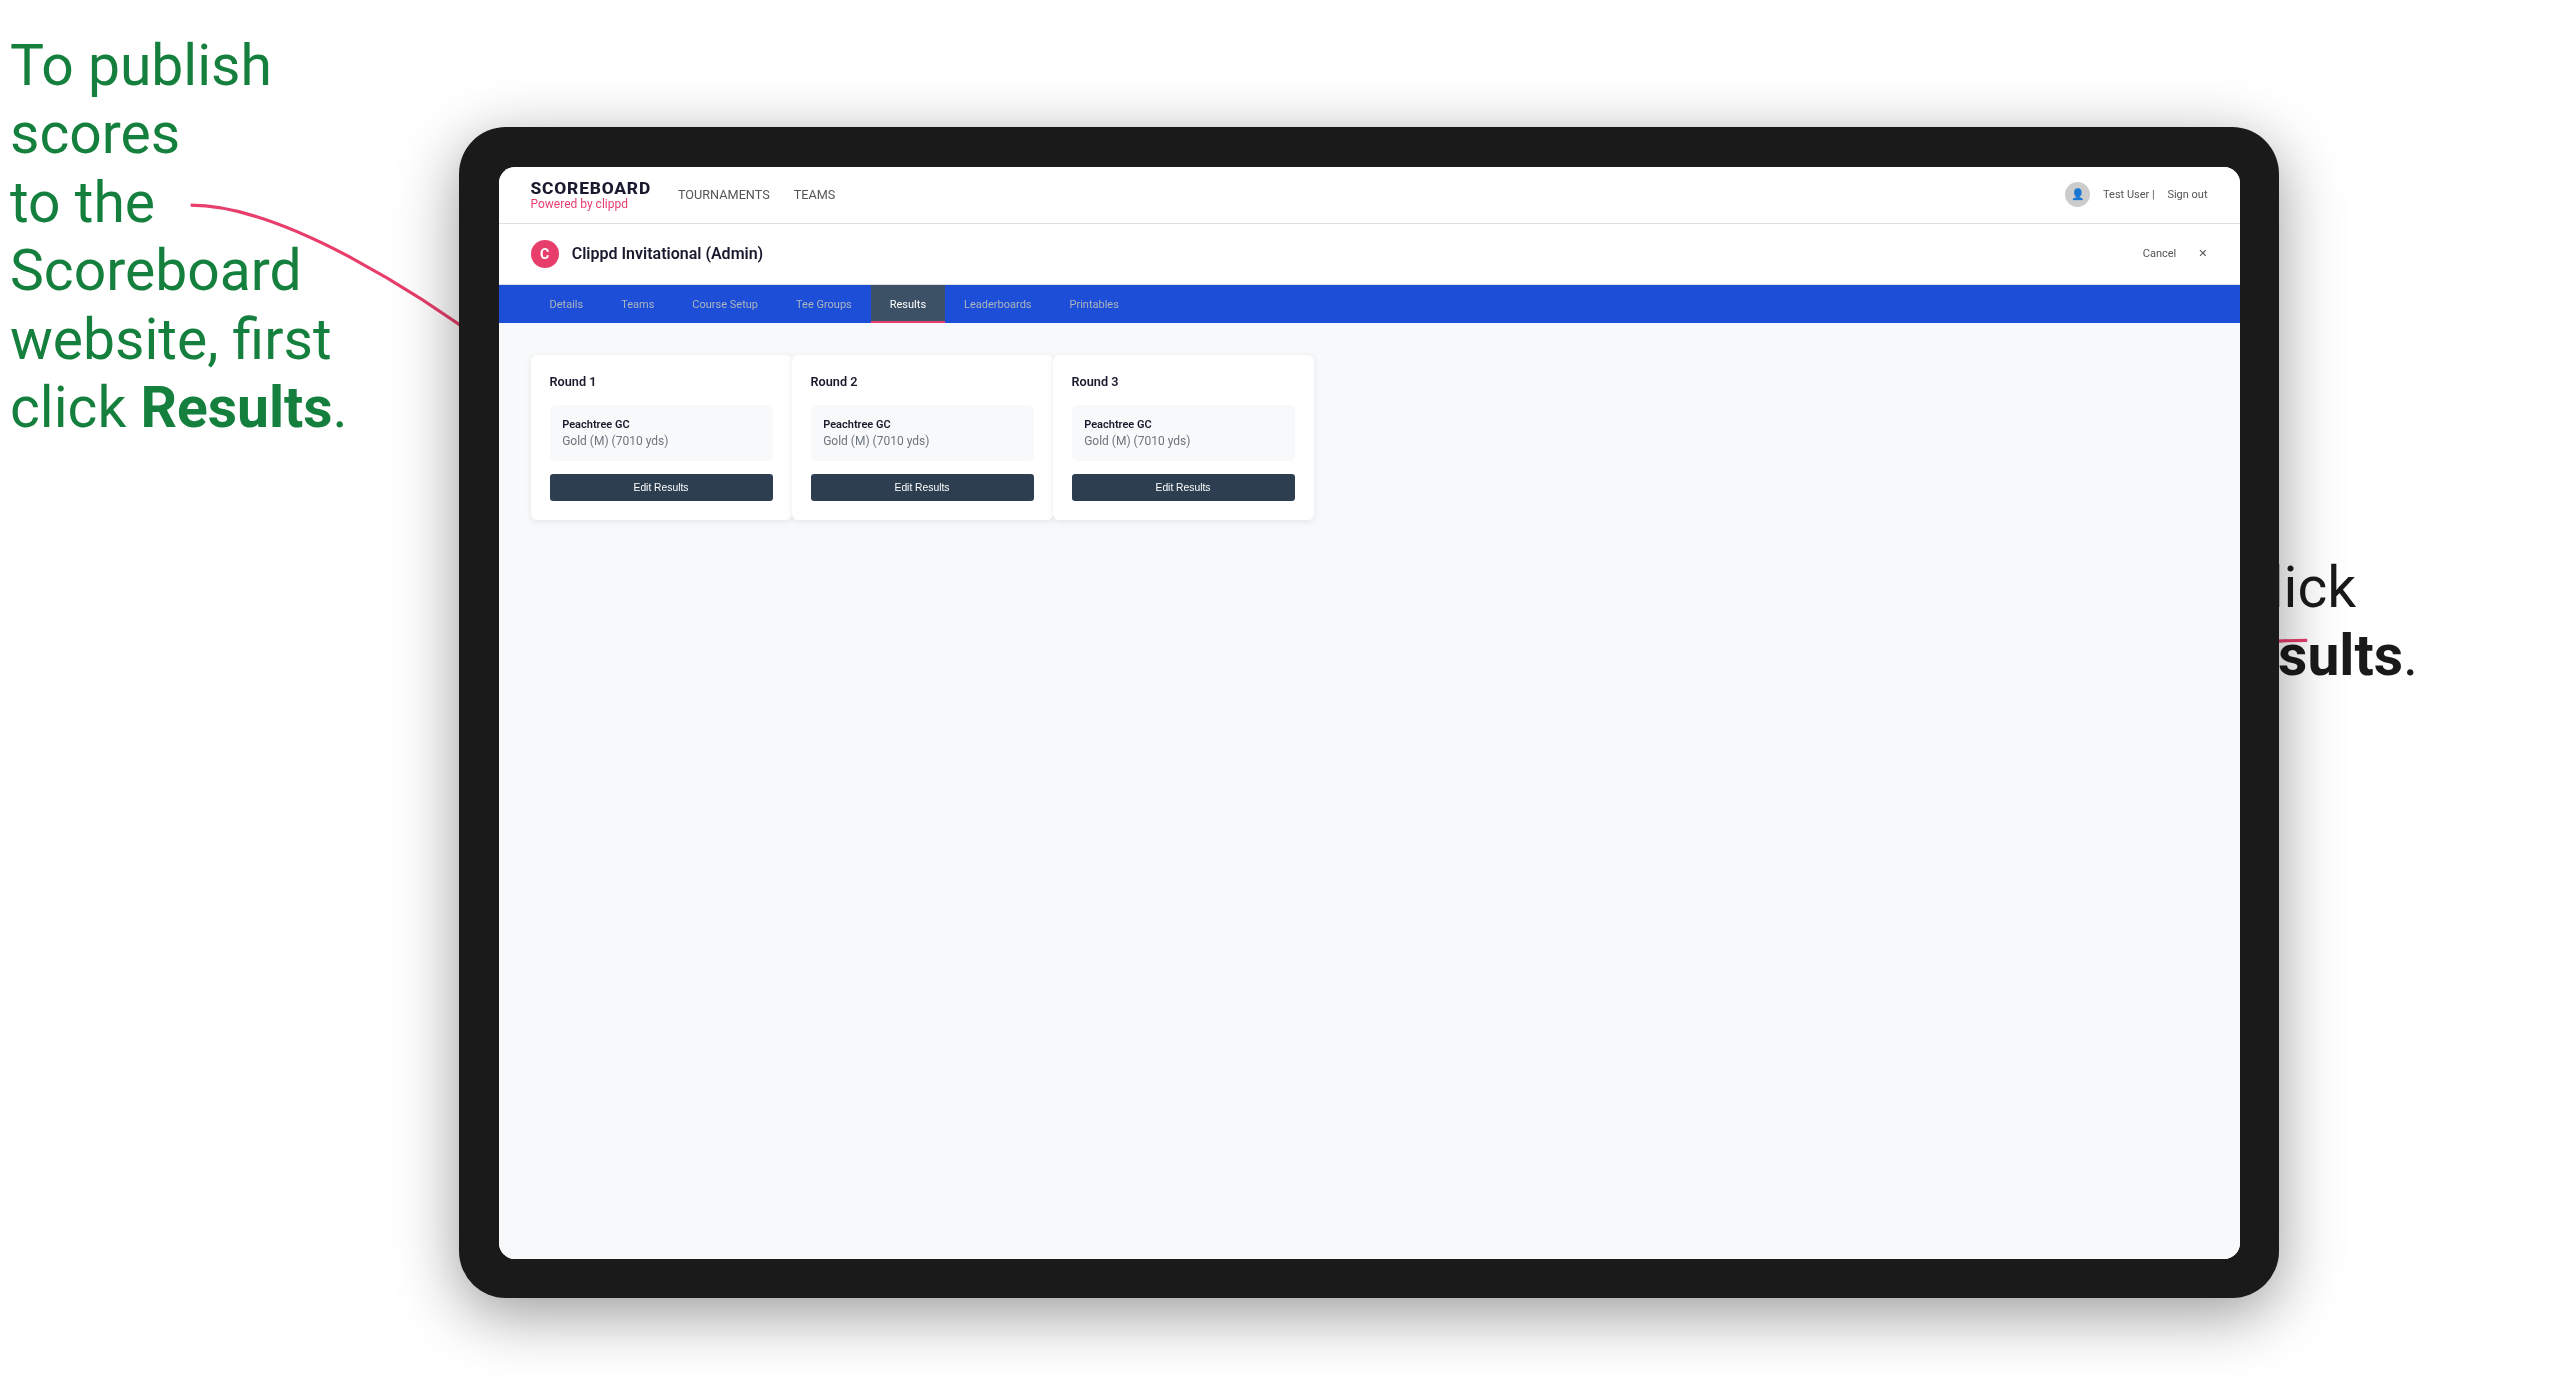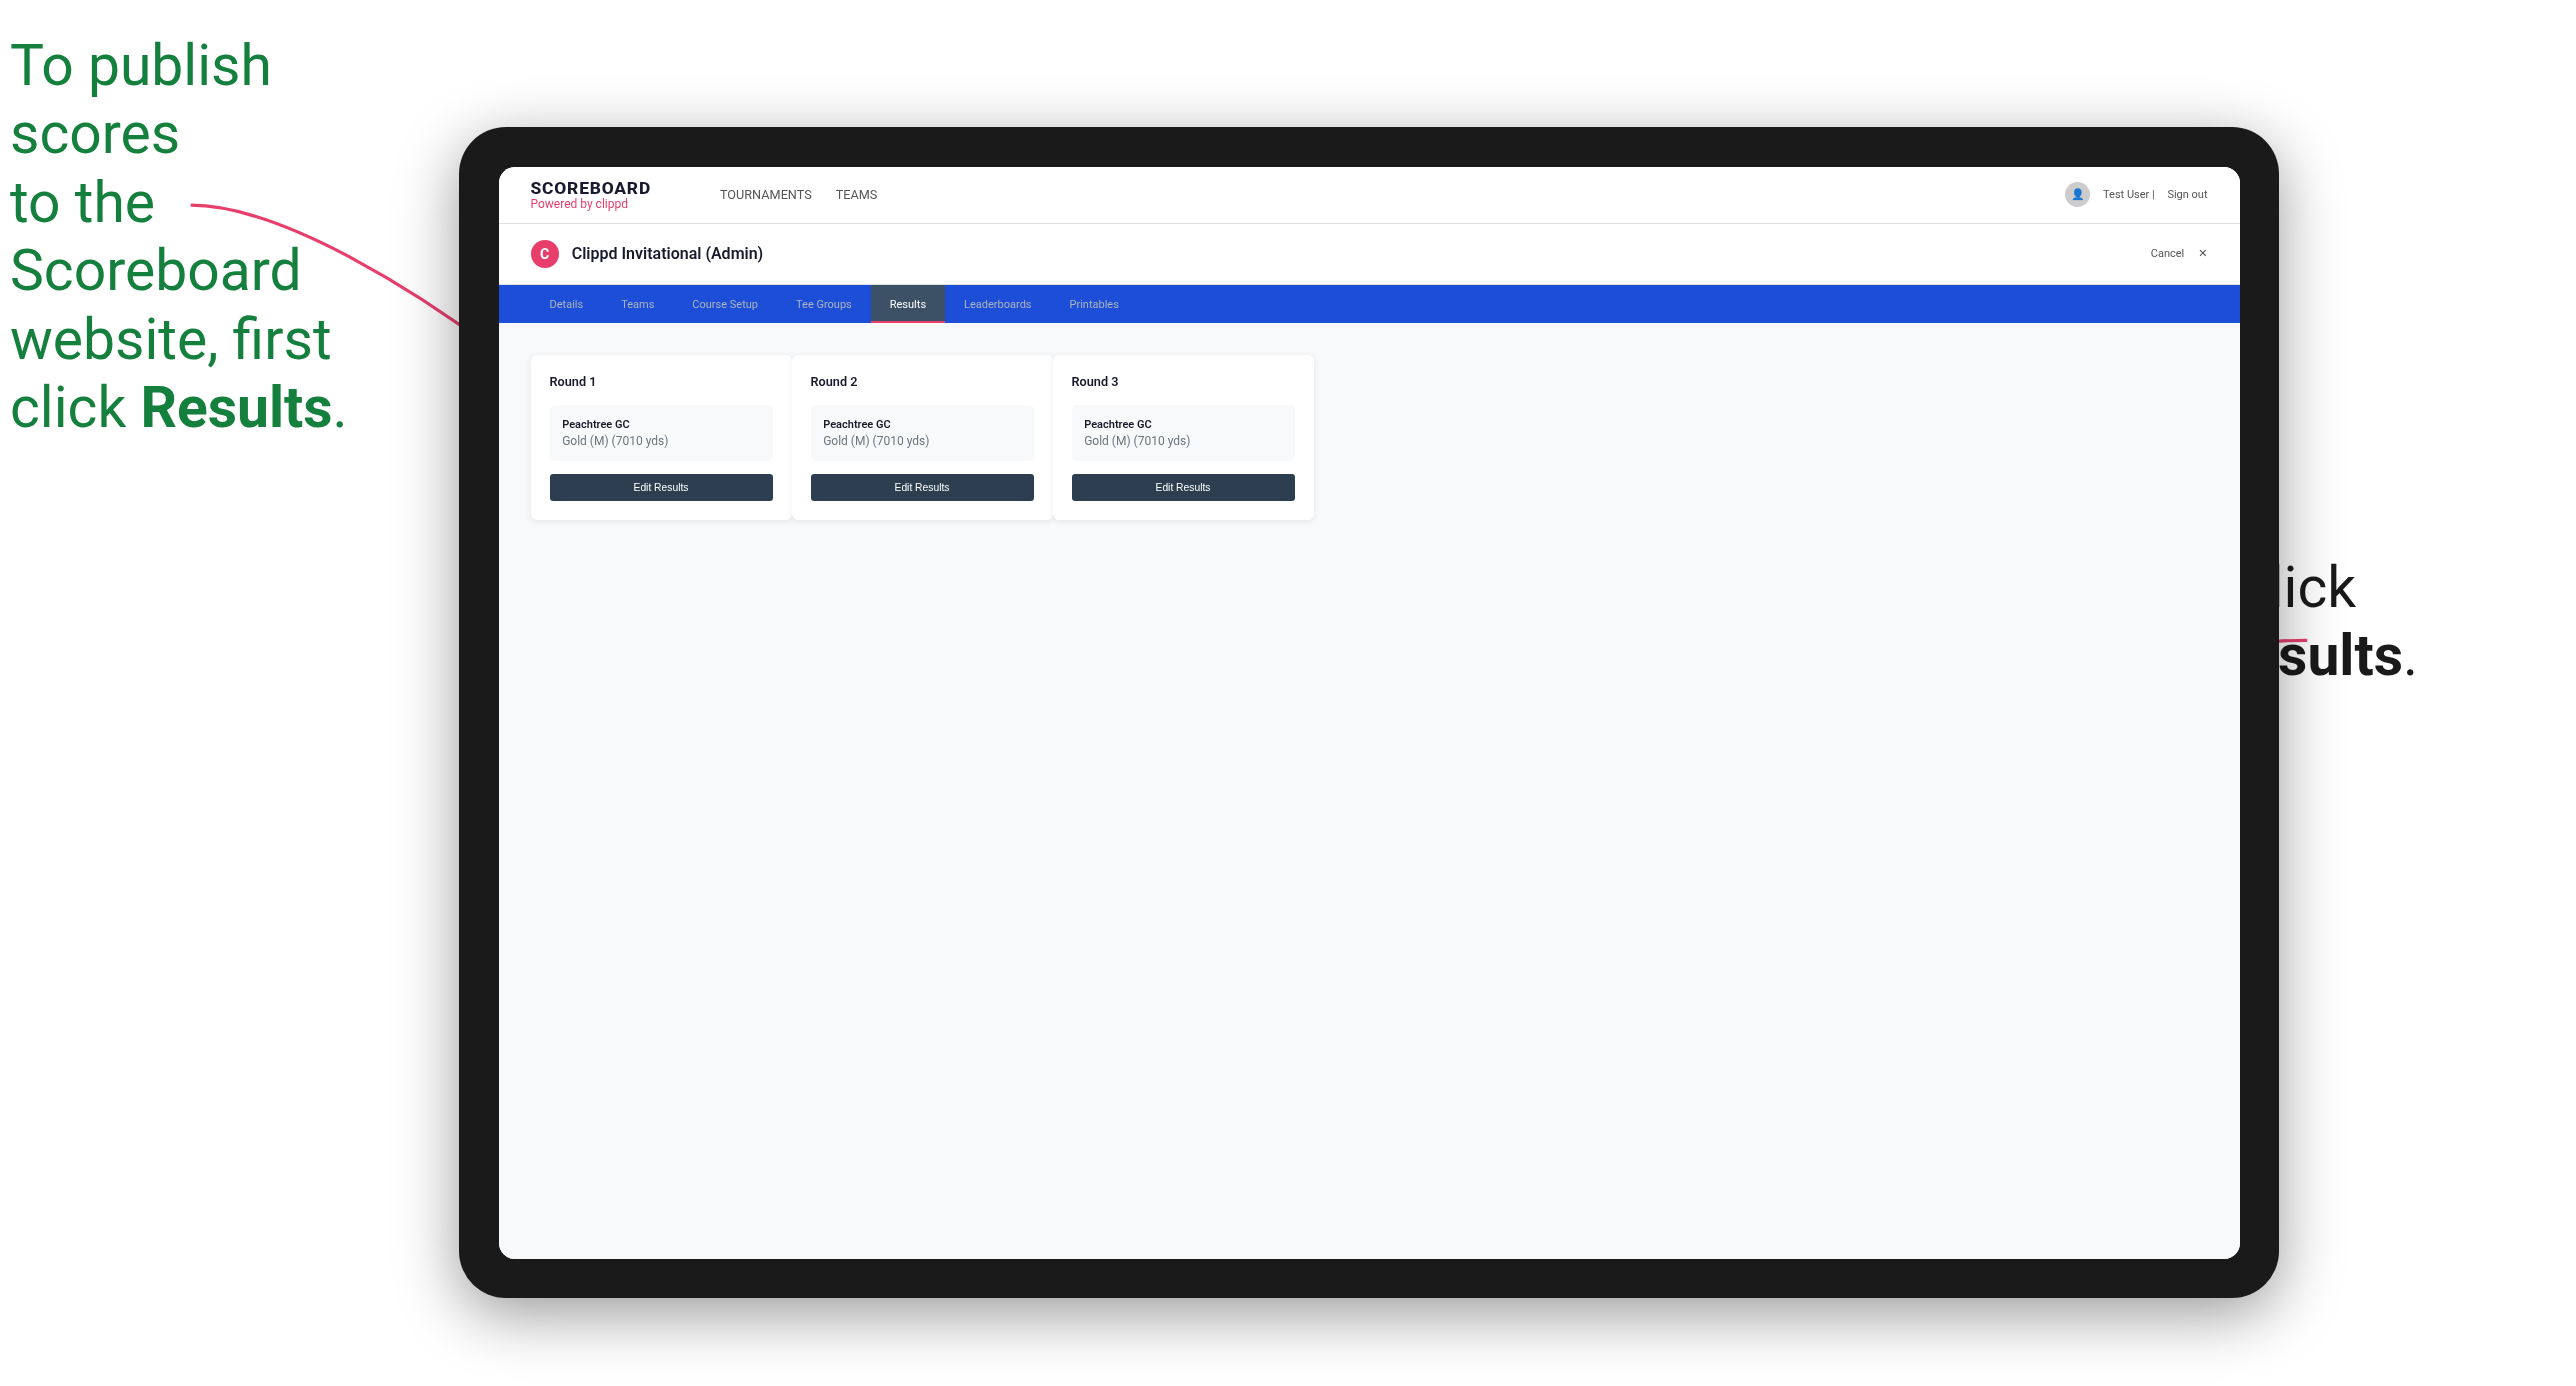--- a/index.html
+++ b/index.html
@@ -67,21 +67,21 @@
       display: flex;
       align-items: center;
       padding: 0 32px;
       border-bottom: 0.8px solid #e0e0e0;
       flex-shrink: 0;
     }
 
     .scoreboard-logo {
       display: flex;
       flex-direction: column;
-      margin-right: 69px;
+      margin-right: 27px;
       justify-content: space-between;
     }
 
     .logo-main {
       font-size: 17.4px;
       font-weight: 800;
       color: #1a1a2e;
       letter-spacing: 0.8px;
       text-transform: uppercase;
     }
@@ -167,21 +167,21 @@
 
     .tournament-name {
       font-size: 16px;
       font-weight: 600;
       color: #1a1a2e;
     }
 
     .cancel-btn {
       display: flex;
       align-items: center;
-      gap: 14px;
+      gap: 22px;
       font-size: 11px;
       color: #555;
       cursor: pointer;
     }
 
     
     .tab-nav {
       background: #1d4ed8;
       padding: 0 32px;
       display: flex;

